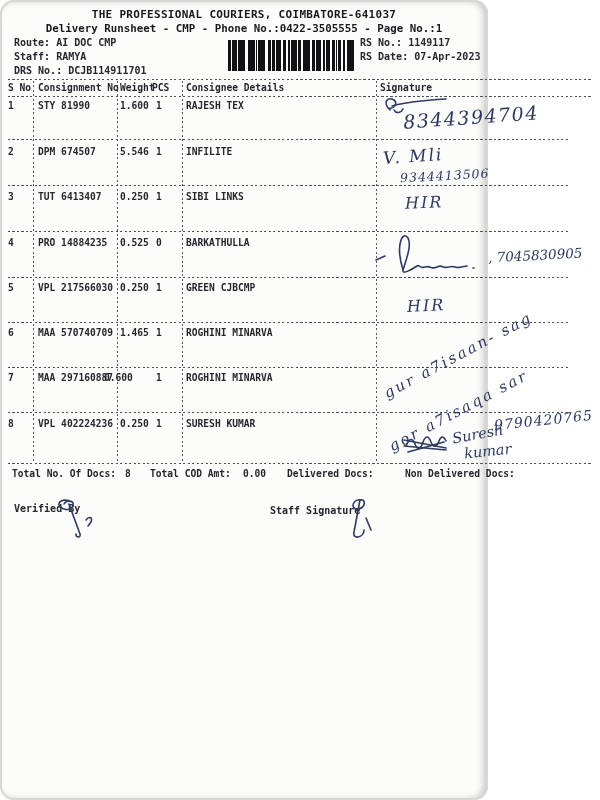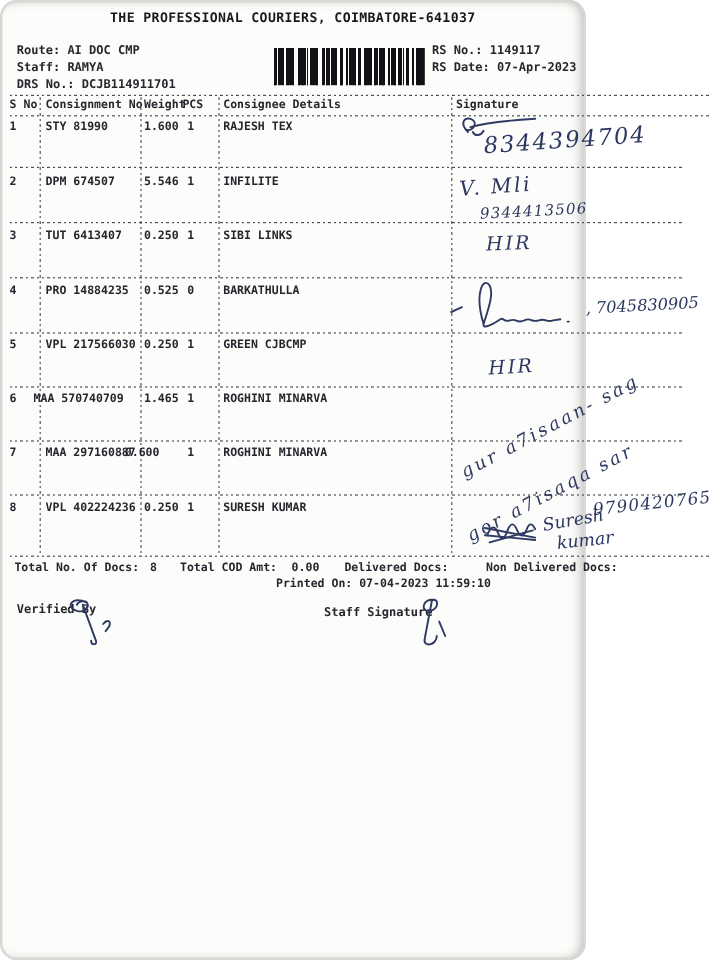--- a/index.html
+++ b/index.html
@@ -27,20 +27,21 @@
        color:#2c3860;white-space:pre;}
   .scb{position:absolute;}
   .scb path{fill:none;stroke:#2e3a63;stroke-width:1.6;stroke-linecap:round;stroke-linejoin:round;}
 </style>
 </head>
 <body>
 
 <div class="scan">
 
   <div class="p title" style="top:8px">THE PROFESSIONAL COURIERS, COIMBATORE-641037</div>
+  <div class="p subtitle" style="top:23px">Delivery Runsheet - CMP - Phone No.:0422-3505555 - Page No.:1</div>
 
   <div class="p" style="left:14px;top:37px"><span>Route:</span> <span>AI DOC CMP</span></div>
   <div class="p" style="left:14px;top:51px"><span>Staff:</span> <span>RAMYA</span></div>
   <div class="p" style="left:14px;top:65px"><span>DRS No.:</span> <span>DCJB114911701</span></div>
 
   <div class="barcode"></div>
 
   <div class="p" style="left:360px;top:37px"><span>RS No.:</span> <span>1149117</span></div>
   <div class="p" style="left:360px;top:51px"><span>RS Date:</span> <span>07-Apr-2023</span></div>
 
@@ -90,21 +91,21 @@
   </div>
       <div style="position: absolute; left: 0px; right: 0px; height: 0px; overflow: visible; top: 282px;">
     <span class="p small" style="left: 8px; top: 0px;">5</span>
     <span class="p small" style="left: 38px; top: 0px;">VPL 217566030</span>
     <span class="p small" style="left: 120px; top: 0px;">0.250</span>
     <span class="p small" style="left: 156px; top: 0px;">1</span>
     <span class="p small" style="left: 186px; top: 0px;">GREEN CJBCMP</span>
   </div>
       <div style="position: absolute; left: 0px; right: 0px; height: 0px; overflow: visible; top: 327px;">
     <span class="p small" style="left: 8px; top: 0px;">6</span>
-    <span class="p small" style="left: 28px; top: 0px;">MAA 570740709</span>
+    <span class="p small" style="left: 38px; top: 0px;">MAA 570740709</span>
     <span class="p small" style="left: 120px; top: 0px;">1.465</span>
     <span class="p small" style="left: 156px; top: 0px;">1</span>
     <span class="p small" style="left: 186px; top: 0px;">ROGHINI MINARVA</span>
   </div>
       <div style="position: absolute; left: 0px; right: 0px; height: 0px; overflow: visible; top: 372px;">
     <span class="p small" style="left: 8px; top: 0px;">7</span>
     <span class="p small" style="left: 38px; top: 0px;">MAA 297160887</span>
     <span class="p small" style="left: 104px; top: 0px;">0.600</span>
     <span class="p small" style="left: 156px; top: 0px;">1</span>
     <span class="p small" style="left: 186px; top: 0px;">ROGHINI MINARVA</span>
@@ -158,21 +159,20 @@
   <div class="ink" style="left:494px;top:412px;font-size:14px;letter-spacing:1px;transform:rotate(-6deg)">9790420765</div>
   <div class="ink" style="left:452px;top:426px;font-size:14.5px;transform:rotate(-10deg)">Suresh</div>
   <div class="ink" style="left:464px;top:443px;font-size:14.5px;transform:rotate(-6deg)">kumar</div>
 
   <div class="p small" style="left:12px;top:468px">Total No. Of Docs:</div>
   <div class="p small" style="left:125px;top:468px">8</div>
   <div class="p small" style="left:150px;top:468px">Total COD Amt:</div>
   <div class="p small" style="left:243px;top:468px">0.00</div>
   <div class="p small" style="left:287px;top:468px">Delivered Docs:</div>
   <div class="p small" style="left:405px;top:468px">Non Delivered Docs:</div>
-  <div class="p small" style="left:230px;top:481px">Printed On: 07-04-2023 11:59:10</div>
   <div class="p" style="left:14px;top:503px">Verified By</div>
   <div class="p" style="left:270px;top:505px">Staff Signature</div>
 
   <svg class="scb" style="left:50px;top:496px" width="46" height="42" viewBox="0 0 46 42">
     <path d="M22,6 C10,0 4,10 14,13 C24,16 26,4 19,5 C17,5 15,6 14,8"></path>
     <path d="M19,8 L30,38 C31,42 26,42 26,38"></path>
     <path d="M36,24 c3,-4 7,-3 5,2 l-3,4"></path>
   </svg>
   <svg class="scb" style="left:346px;top:494px" width="30" height="46" viewBox="0 0 30 46">
     <path d="M16,6 C6,4 4,16 12,15 C20,14 20,4 14,6 L8,38 C6,46 18,44 18,36"></path>

